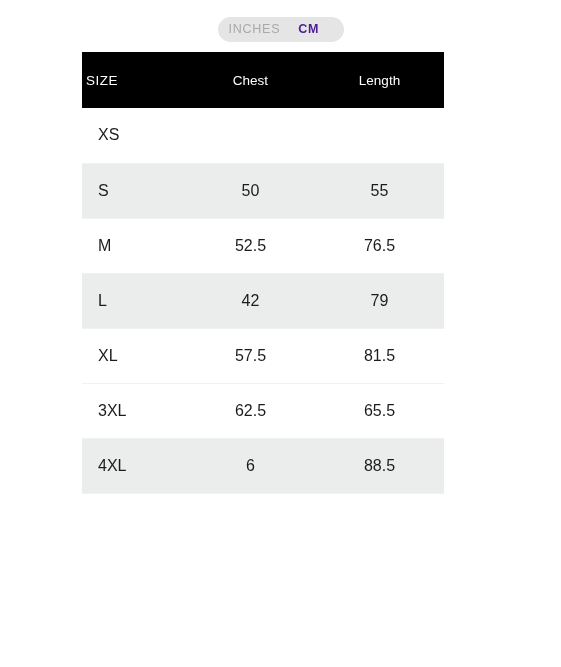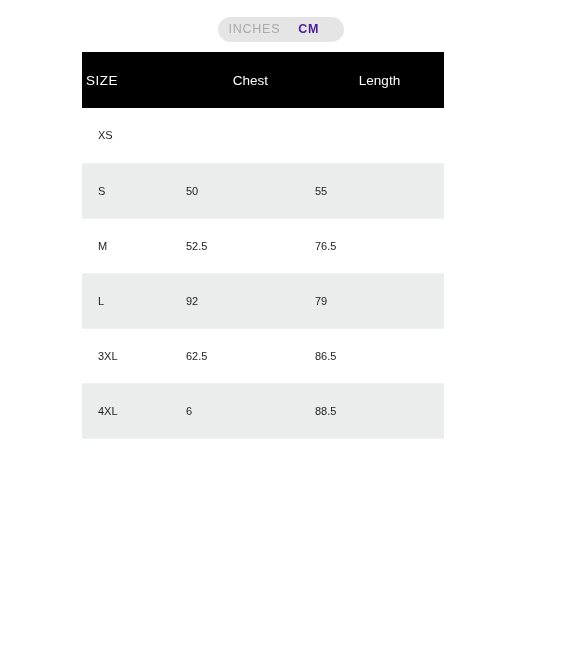--- a/index.html
+++ b/index.html
@@ -97,35 +97,35 @@
   }
 
   .size-table tbody tr {
     height: 55px;
   }
 
   .size-table tbody tr.odd-row  { background: #ffffff; }
   .size-table tbody tr.even-row { background: #ebedec; }
 
   .size-table tbody td {
-    font-size: 11px;
+    font-size: 16px;
     color: #1c1c1c;
     padding: 0;
     vertical-align: middle;
     border-bottom: 1px solid #f0f1f0;
   }
 
   .size-table tbody td.c-size {
     text-align: left;
     padding-left: 16px;
   }
 
   .size-table tbody td.c-chest,
   .size-table tbody td.c-length {
-    text-align: left;
+    text-align: center;
   }
 </style>
 </head>
 <body>
 
 <div class="page">
 
   <div class="unit-toggle-wrap">
     <div class="unit-toggle">
       <span class="unit-option inactive">INCHES</span>
@@ -157,27 +157,32 @@
           <td class="c-chest">50</td>
           <td class="c-length">55</td>
         </tr>
         <tr class="odd-row">
           <td class="c-size">M</td>
           <td class="c-chest">52.5</td>
           <td class="c-length">76.5</td>
         </tr>
         <tr class="even-row">
           <td class="c-size">L</td>
-          <td class="c-chest">92</td>
+          <td class="c-chest">42</td>
           <td class="c-length">79</td>
+        </tr>
+        <tr class="odd-row">
+          <td class="c-size">XL</td>
+          <td class="c-chest">57.5</td>
+          <td class="c-length">81.5</td>
         </tr>
         <tr class="odd-row">
           <td class="c-size">3XL</td>
           <td class="c-chest">62.5</td>
-          <td class="c-length">86.5</td>
+          <td class="c-length">65.5</td>
         </tr>
         <tr class="even-row">
           <td class="c-size">4XL</td>
           <td class="c-chest">6</td>
           <td class="c-length">88.5</td>
         </tr>
       </tbody>
   </table>
 
 </div>

